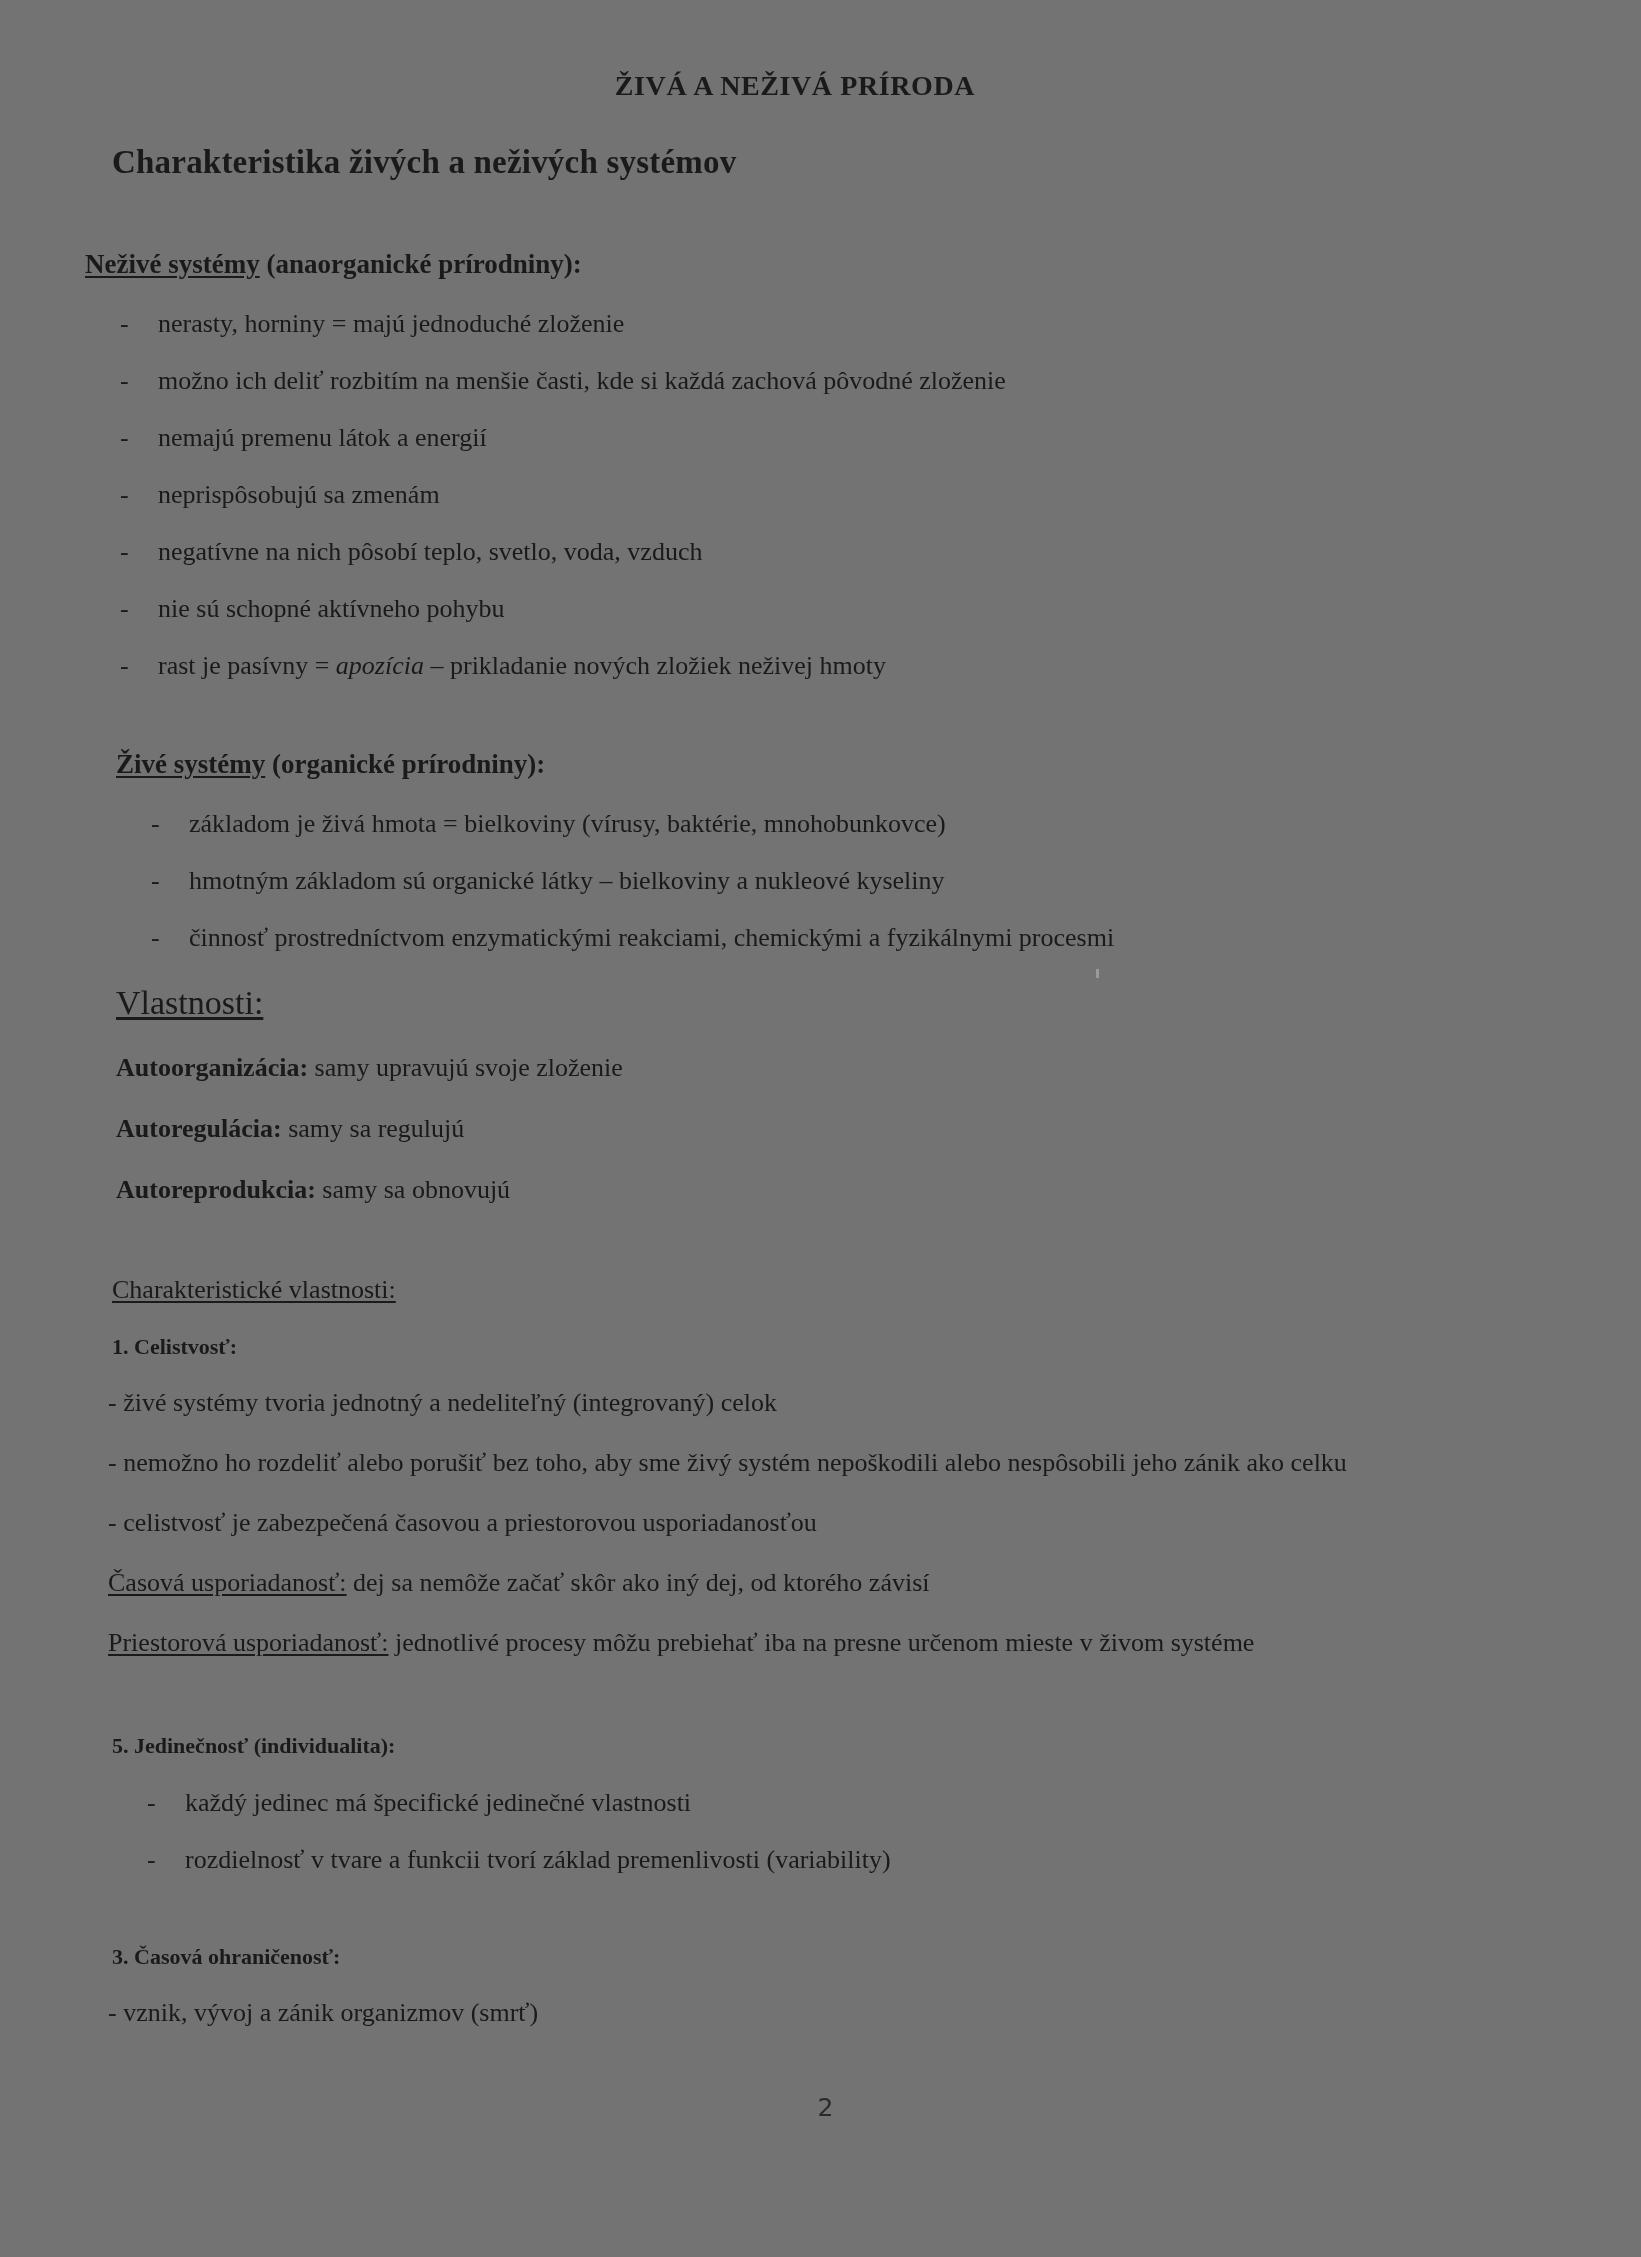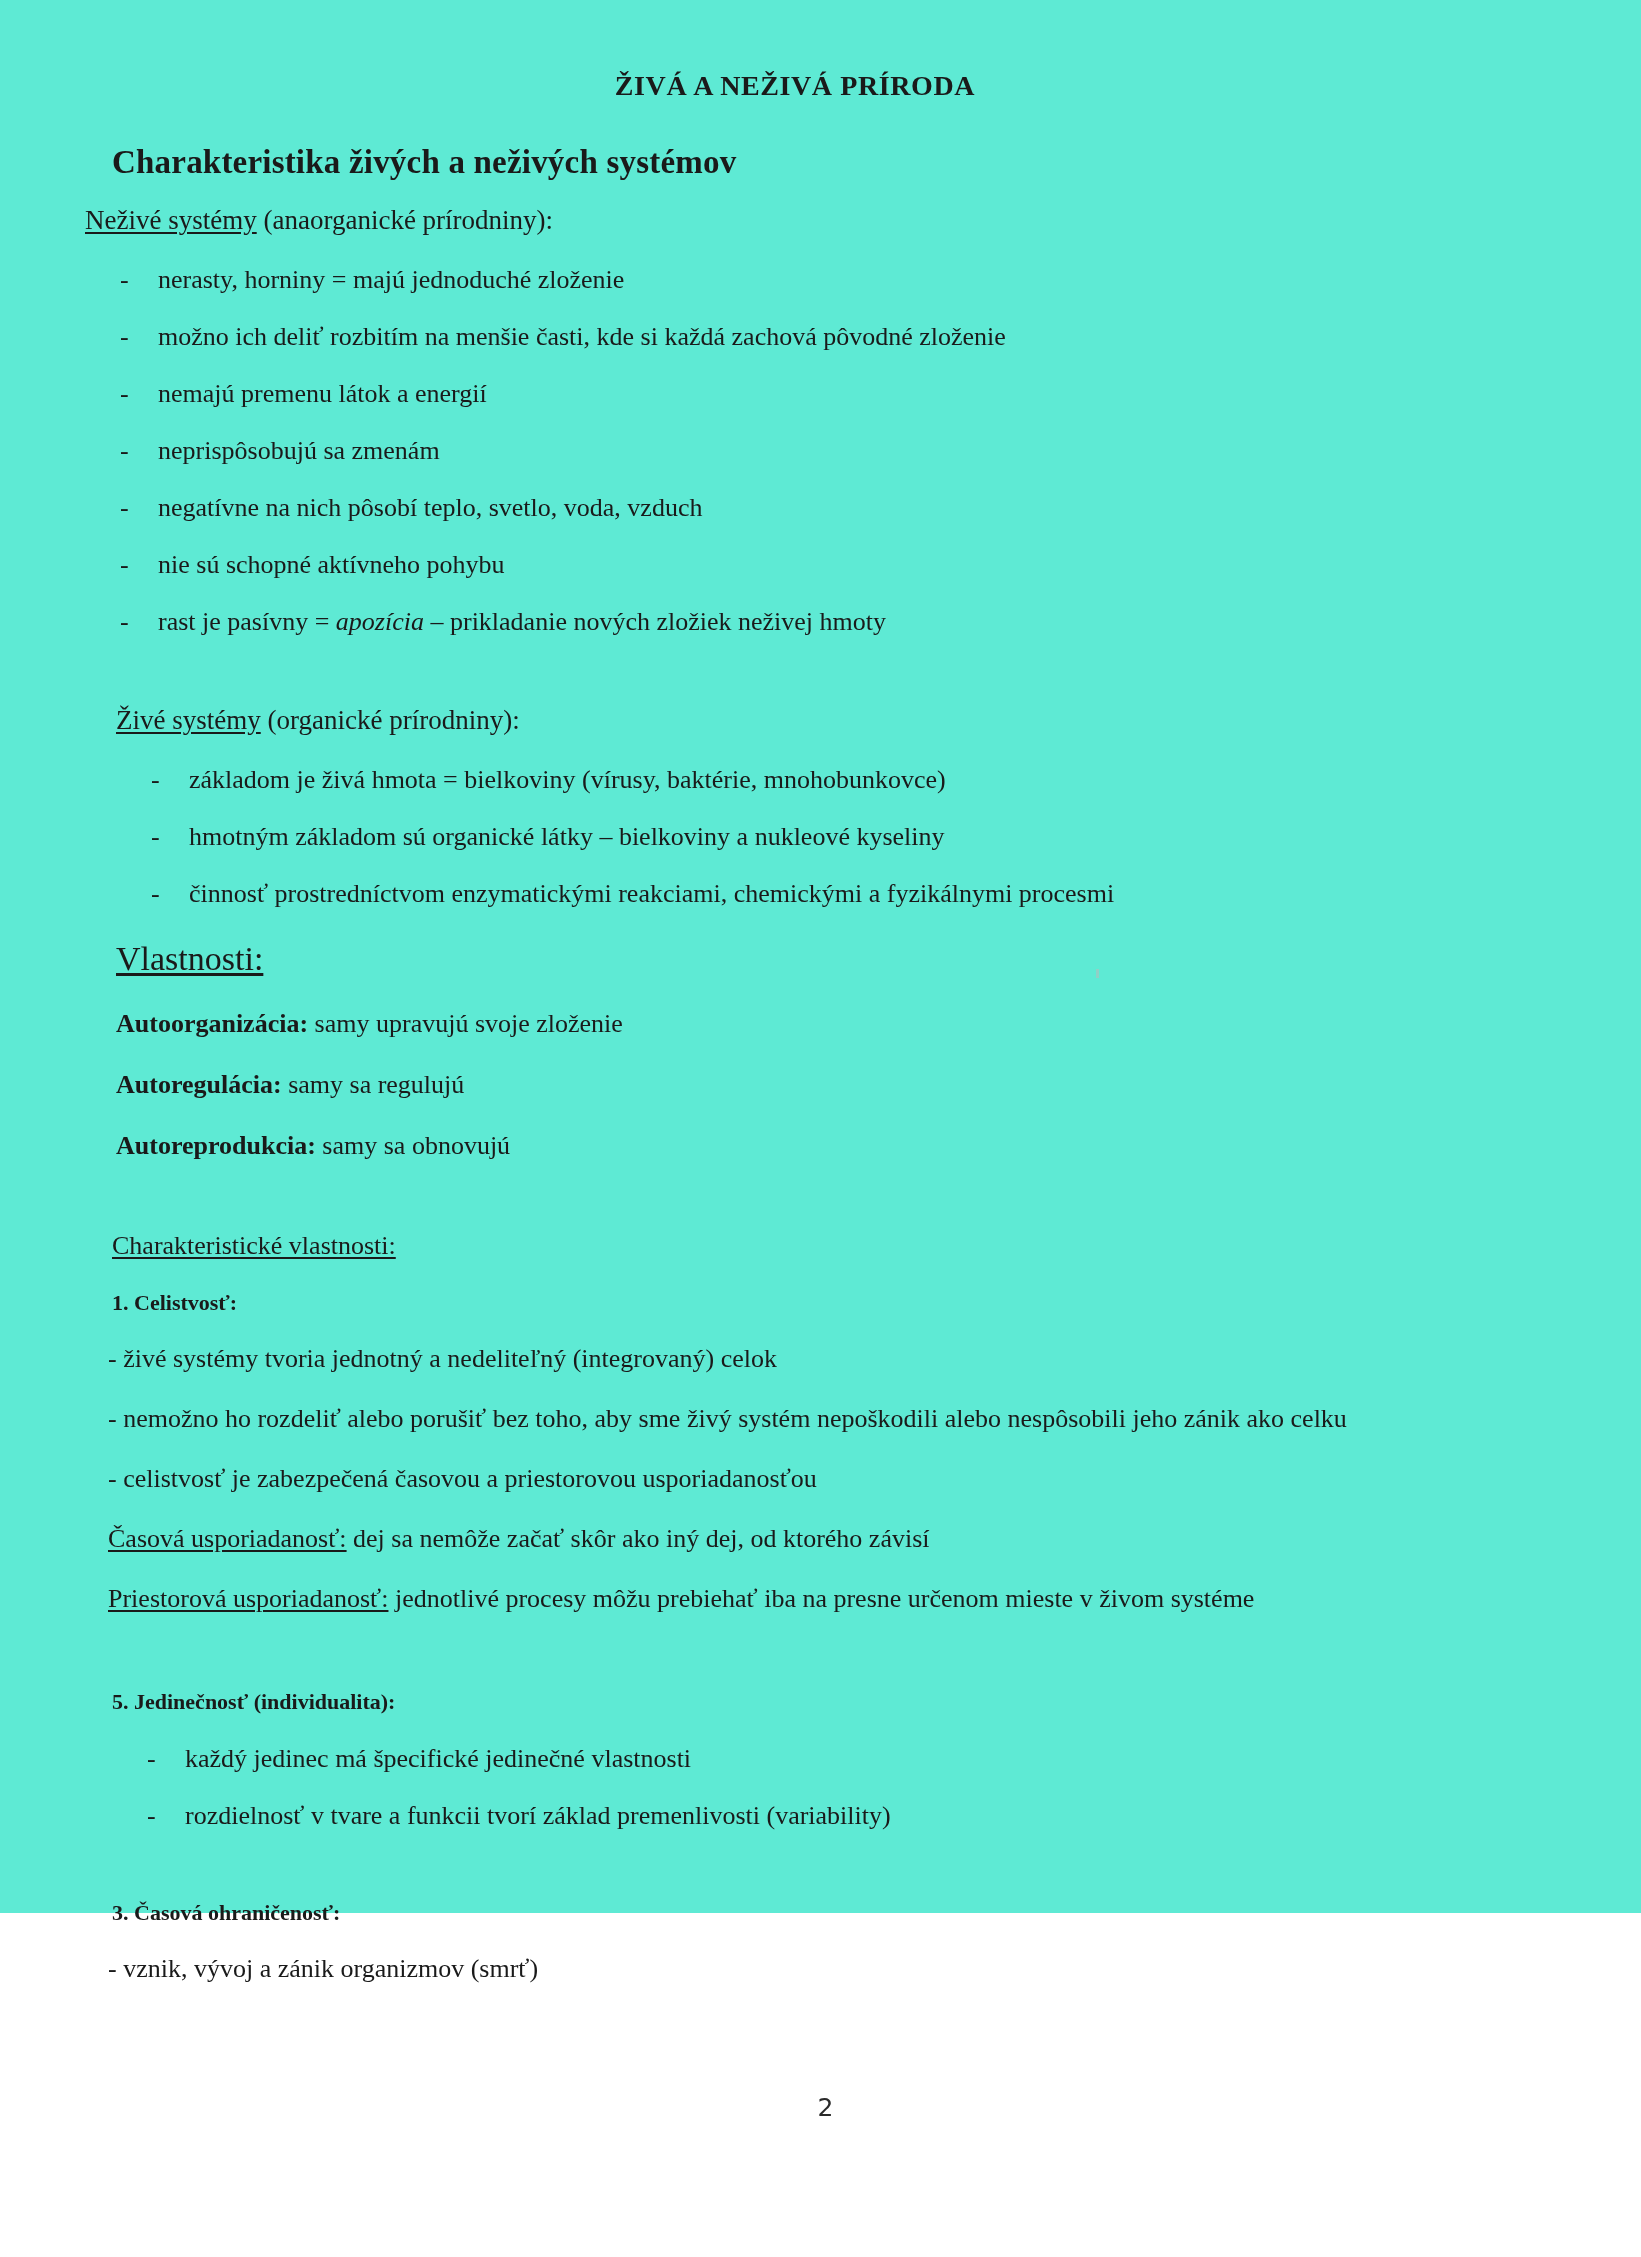--- a/index.html
+++ b/index.html
@@ -11,22 +11,22 @@
     width: 1641px;
     height: 2257px;
     font-family: "Liberation Serif", "DejaVu Serif", serif;
     color: #1a1a1a;
     position: relative;
     overflow: hidden;
   }
   .page {
     position: relative;
     width: 1641px;
-    height: 1913px;
-    background: #5eead4;
+    height: 2257px;
+    background: #737373;
     padding: 16px;
     box-sizing: border-box;
   }
   .content {
     position: absolute;
     left: 85px;
     top: 70px;
     width: 1381px;
   }
 
@@ -44,22 +44,22 @@
     font-weight: bold;
     font-size: 33px;
     letter-spacing: 0.2px;
     margin: 42px 0 8px 0;
     padding-left: 27px;
   }
 
   
   .section-head {
     font-size: 27px;
-    font-weight: normal;
-    margin: 24px 0 0 0;
+    font-weight: bold;
+    margin: 68px 0 0 0;
   }
   .section-head .u {
     text-decoration: underline;
     text-underline-offset: 2.9px;
   }
   .section-head.live-head {
     margin-top: 70px;
     padding-left: 31px;
   }
 

